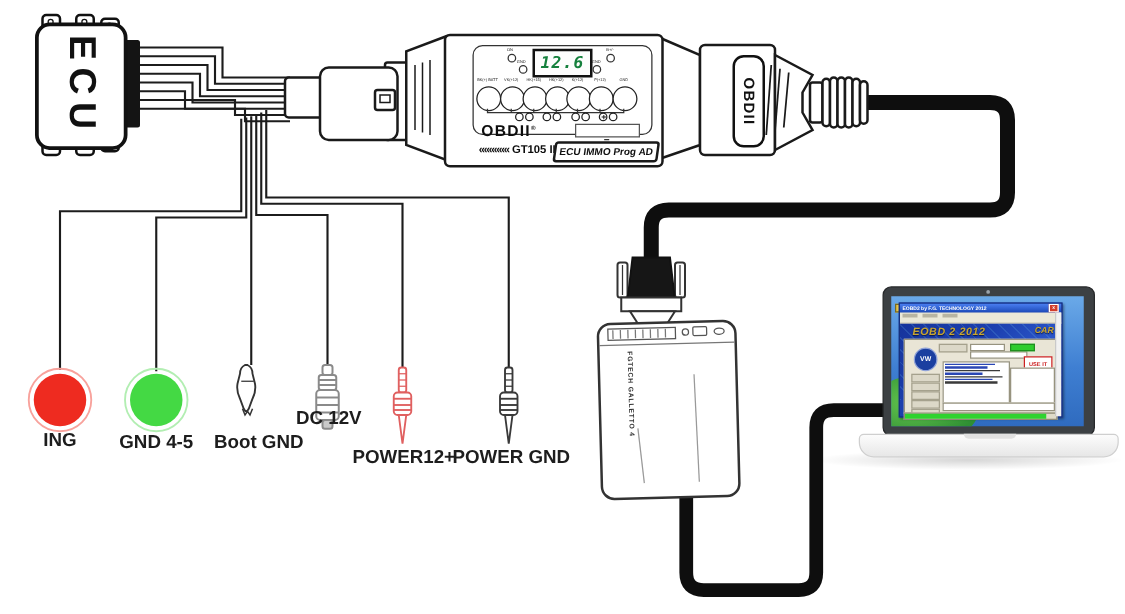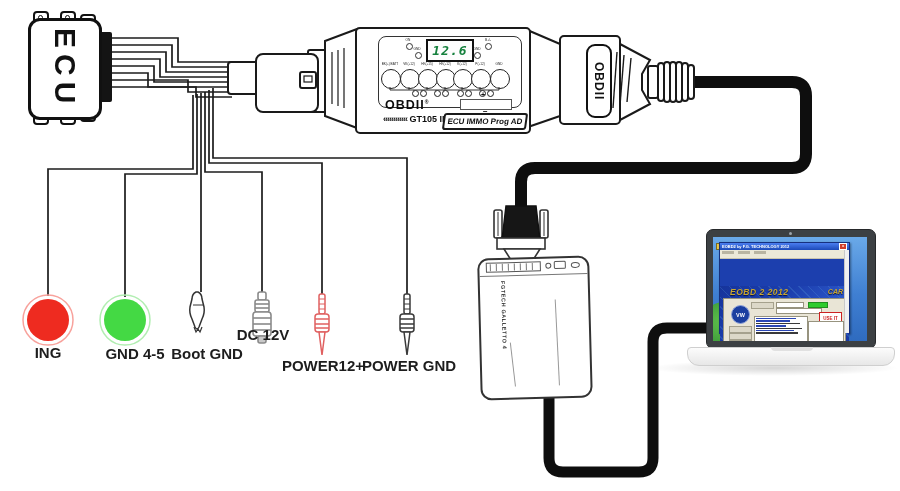--- a/index.html
+++ b/index.html
@@ -64,21 +64,21 @@
   #xp-icon{position:absolute;left:3px;top:6px;width:5px;height:5px;background:#e8c84a;border:1px solid #7a6a20;}
   #app-win{position:absolute;left:6px;top:5px;width:129px;height:90px;border:1px solid #16307e;background:#1c3fae;
       box-shadow:1px 1px 2px rgba(0,0,0,.4);}
   #app-title{height:7px;background:linear-gradient(180deg,#4a7ef0,#1c49b8);display:flex;align-items:center;
       padding:0 2px;color:#fff;font-size:4px;font-weight:bold;white-space:nowrap;overflow:hidden;}
   #app-close{margin-left:auto;width:6px;height:5px;background:#d23c2a;border:1px solid #fff;
       color:#fff;font-size:4px;line-height:4px;text-align:center;}
   #app-menu{height:6px;background:#ece9d8;border-bottom:1px solid #c8c4b0;display:flex;gap:4px;padding:1px 2px;}
   #app-menu b{width:12px;height:3px;background:#b9b5a2;}
   #app-canvas{position:relative;height:61px;
-      background:linear-gradient(135deg,#16349c 0%,#1c3fae 40%,#2a55c8 70%,#16349c 100%);margin-top:27px;}
+      background:linear-gradient(135deg,#16349c 0%,#1c3fae 40%,#2a55c8 70%,#16349c 100%);}
   #app-canvas:before{content:"";position:absolute;inset:0;
       background:repeating-linear-gradient(45deg, rgba(110,190,230,.18) 0 1px, transparent 1px 7px);}
   #app-heading{position:absolute;left:10px;top:1px;font-size:8.5px;font-weight:bold;font-style:italic;
       color:#c9a52e;text-shadow:0 1px 1px #08133f;letter-spacing:.5px;}
   #app-car{position:absolute;right:6px;top:2px;font-size:7px;font-weight:bold;font-style:italic;color:#c9a52e;
       text-shadow:0 1px 1px #08133f;}
   #app-panel{position:absolute;left:3px;top:12px;width:121px;height:58px;background:#e9e5d6;border:1px solid #97937f;}
   #vw-badge{position:absolute;left:7px;top:6px;width:17px;height:17px;border-radius:50%;background:#1b3fa0;
       border:1.5px solid #8fa2d8;color:#fff;font-size:5.5px;font-weight:bold;display:flex;align-items:center;justify-content:center;}
   .lbtn{position:absolute;left:5px;width:21px;height:4.5px;background:#dcd8c8;border:1px solid #a5a18d;}
@@ -334,21 +334,21 @@
     <div id="gd-product">ECU IMMO Prog AD</div>
   </div>
 
   <div class="abs" id="obdii-pill">
     <span class="vtext">OBDII</span>
   </div>
 
   <div class="abs" id="galletto-label">FGTECH GALLETTO 4</div>
 
   <div class="conn-label" style="left:48px;top:344px;">ING</div>
-  <div class="conn-label" style="left:135px;top:345px;">GND 4-5</div>
+  <div class="conn-label" style="left:125px;top:345px;">GND 4-5</div>
   <div class="conn-label" style="left:207px;top:345px;">Boot GND</div>
   <div class="conn-label" style="left:263px;top:326px;">DC 12V</div>
   <div class="conn-label" style="left:323px;top:357px;">POWER12+</div>
   <div class="conn-label" style="left:409px;top:357px;text-align:right;">POWER GND</div>
 
   <div class="abs" id="lt-shadow"></div>
   <div class="abs" id="lt-bezel"></div>
   <div class="abs" id="lt-cam"></div>
   <div class="abs" id="lt-screen">
     <div id="xp-hill"></div>

